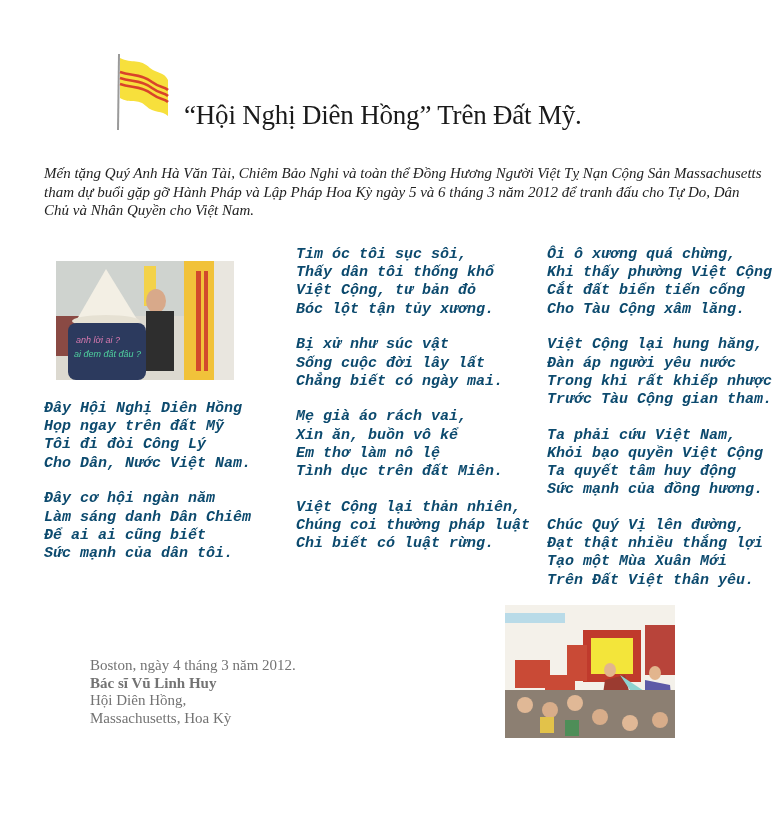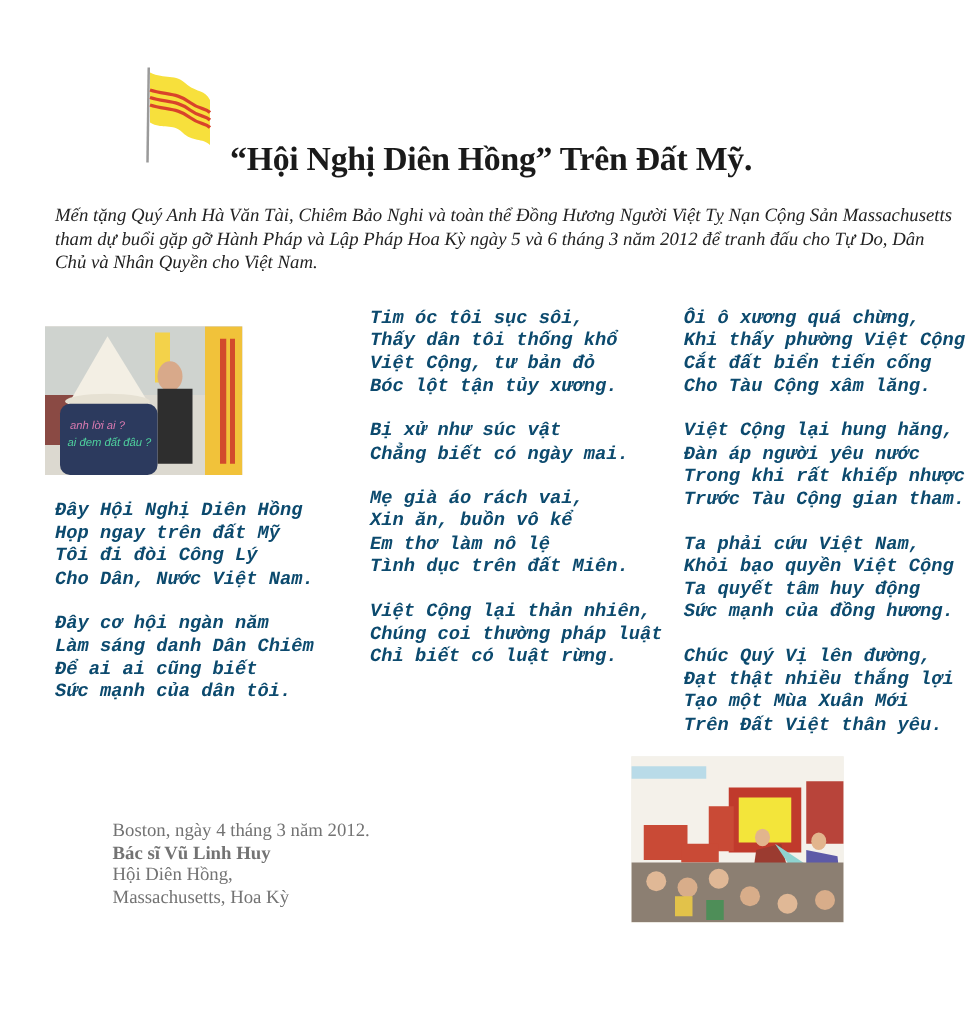--- a/index.html
+++ b/index.html
@@ -18,43 +18,43 @@
     .flag {
       position: absolute;
       left: 114px;
       top: 52px;
       width: 56px;
       height: 80px;
     }
     .title {
       position: absolute;
       left: 184px;
-      top: 112px;
+      top: 100px;
       font-family: "Liberation Serif", serif;
-      font-weight: bold;
+      font-weight: normal;
       font-size: 27px;
       color: #1a1a1a;
       white-space: nowrap;
       letter-spacing: -0.2px;
     }
     .dedication {
       position: absolute;
       left: 44px;
       top: 164px;
       width: 720px;
       font-style: italic;
       font-size: 15px;
       line-height: 18.5px;
       color: #222;
     }
     .photo {
       position: absolute;
-      left: 36px;
+      left: 56px;
       top: 261px;
-      width: 158px;
+      width: 178px;
       height: 119px;
       overflow: hidden;
       background: #e9e6df;
     }
     .poem-col {
       position: absolute;
       font-style: italic;
       font-weight: bold;
       font-size: 15px;
       line-height: 18.2px;
@@ -138,20 +138,21 @@
 
 <div class="poem-col col2">
   <div class="stanza">
     <span class="line">Tim óc tôi sục sôi,</span>
     <span class="line">Thấy dân tôi thống khổ</span>
     <span class="line">Việt Cộng, tư bản đỏ</span>
     <span class="line">Bóc lột tận tủy xương.</span>
   </div>
   <div class="stanza">
     <span class="line">Bị xử như súc vật</span>
+    <span class="line">Sống cuộc đời lây lất</span>
     <span class="line">Chẳng biết có ngày mai.</span>
   </div>
   <div class="stanza">
     <span class="line">Mẹ già áo rách vai,</span>
     <span class="line">Xin ăn, buồn vô kể</span>
     <span class="line">Em thơ làm nô lệ</span>
     <span class="line">Tình dục trên đất Miên.</span>
   </div>
   <div class="stanza">
     <span class="line">Việt Cộng lại thản nhiên,</span>

